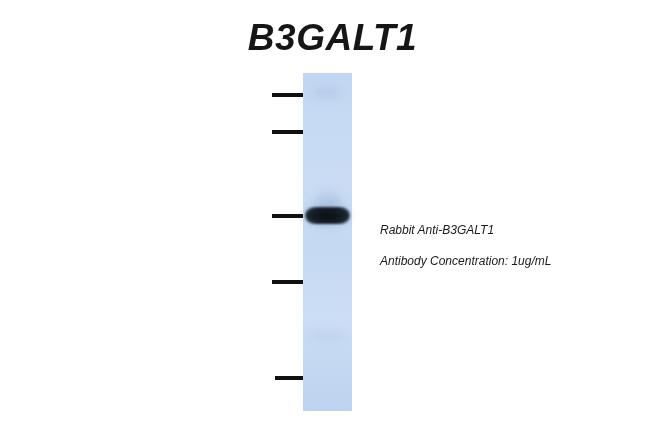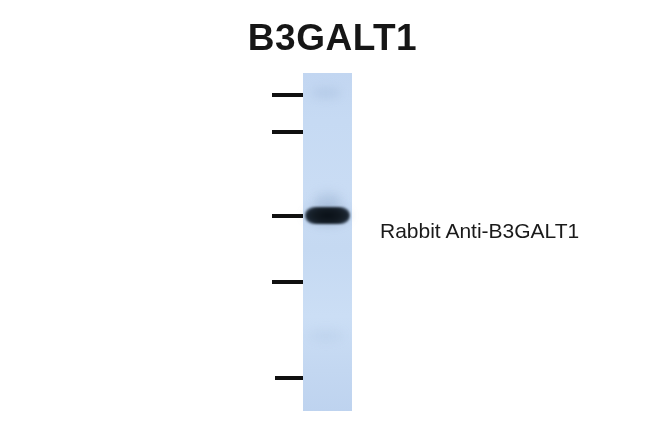--- a/index.html
+++ b/index.html
@@ -9,20 +9,21 @@
   }
   body {
     font-family: "Liberation Sans", sans-serif;
   }
   #figure {
     position: relative;
     width: 650px;
     height: 433px;
     background: #ffffff;
     overflow: hidden;
+    font-style: italic;
   }
 
   
   #blot-title {
     position: absolute;
     left: 0;
     top: 19px;
     width: 665px;
     text-align: center;
     font-size: 37px;
@@ -119,21 +120,21 @@
   }
 
   
   #annotations {
     position: absolute;
     left: 380px;
     top: 215px;
     width: 270px;
   }
   .annotation-line {
-    font-size: 21px;
+    font-size: 12px;
     color: #1a1a1a;
     line-height: 31px;
     white-space: nowrap;
   }
 </style>
 </head>
 <body>
 
 <div id="figure">
 
@@ -162,15 +163,16 @@
       <div class="mw-marker" style="left: 0px; top: 282px;">
         <div class="mw-tick" style="left: 272px; width: 31px;"></div>
       </div>
       <div class="mw-marker" style="left: 0px; top: 378px;">
         <div class="mw-tick" style="left: 275px; width: 28px;"></div>
       </div>
     </div>
 
   <div id="annotations">
       <div class="annotation-line">Rabbit Anti-B3GALT1</div>
+      <div class="annotation-line">Antibody Concentration: 1ug/mL</div>
     </div>
 
 </div>
 
 </body></html>

